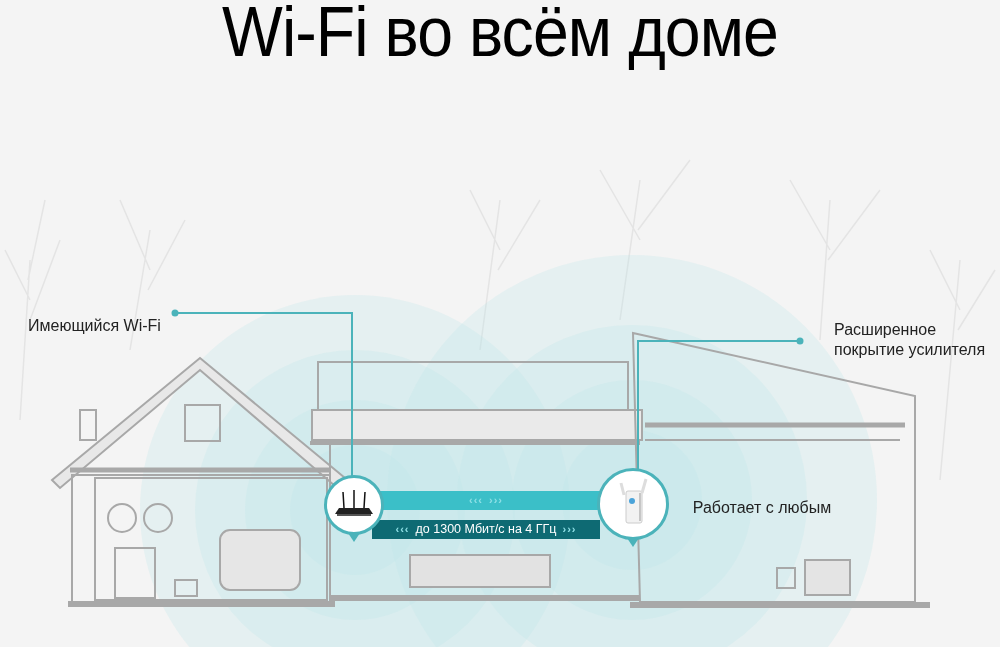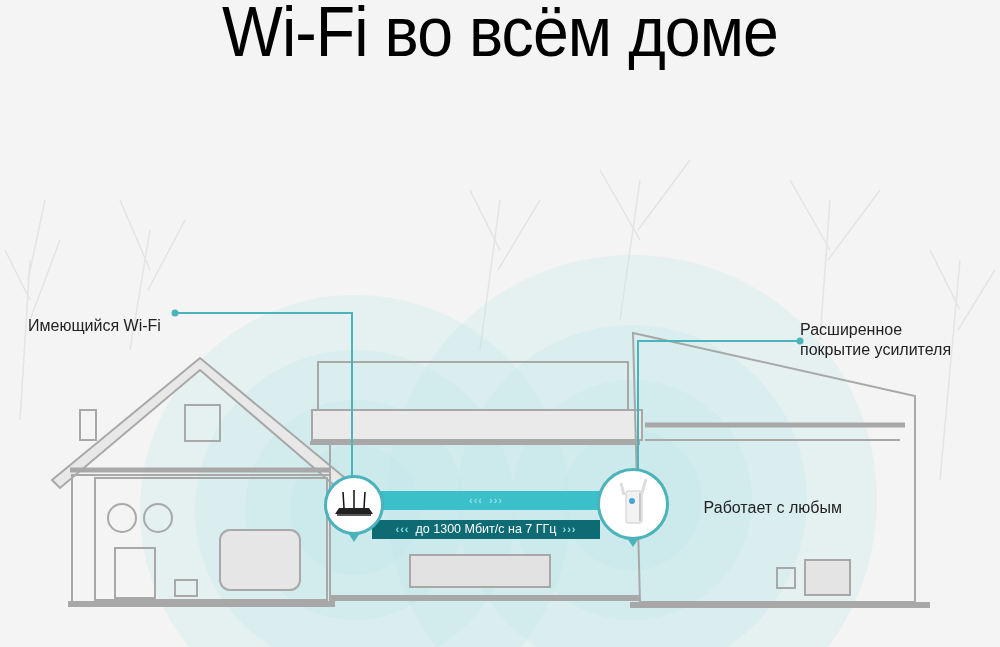--- a/index.html
+++ b/index.html
@@ -81,21 +81,21 @@
   <circle cx="175" cy="313" r="3.5" fill="#4bb3ba"></circle>
   <circle cx="800" cy="341" r="3.5" fill="#4bb3ba"></circle>
 </svg>
 
 <div class="band band1">
   <span class="chev">‹‹‹</span>
   <span class="chev">›››</span>
 </div>
 <div class="band band2">
   <span class="chev">‹‹‹</span>
-  <span>до 1300 Мбит/с на 7 ГГц</span>
+  <span>до 1300 Мбит/с на 4 ГГц</span>
   <span class="chev">›››</span>
 </div>
 
 <div class="bubble" style="left:324px;top:475px;width:60px;height:60px;">
   <svg width="54" height="54" viewBox="0 0 54 54">
     <line x1="16" y1="14" x2="17" y2="30" stroke="#111" stroke-width="1.5"></line>
     <line x1="27" y1="12" x2="27" y2="30" stroke="#111" stroke-width="1.5"></line>
     <line x1="38" y1="14" x2="37" y2="30" stroke="#111" stroke-width="1.5"></line>
     <polygon points="8,36 46,36 42,30 12,30" fill="#222"></polygon>
     <rect x="10" y="36" width="34" height="2" fill="#555"></rect>
@@ -108,19 +108,19 @@
     <rect x="26" y="20" width="16" height="32" rx="2" fill="#f2f2f2" stroke="#ccc"></rect>
     <line x1="24" y1="24" x2="21" y2="12" stroke="#ddd" stroke-width="3"></line>
     <line x1="42" y1="22" x2="46" y2="8" stroke="#ddd" stroke-width="3"></line>
     <circle cx="32" cy="30" r="3" fill="#4aa3d9"></circle>
     <line x1="40" y1="22" x2="40" y2="50" stroke="#999" stroke-width="1"></line>
   </svg>
 </div>
 <div class="bubble-tail" style="left:627px;top:538px;"></div>
 
 <div class="label" style="left:14px;top:316px;margin-left:14px;">Имеющийся Wi-Fi</div>
-<div class="label" style="left:800px;top:320px;">
+<div class="label" style="left:834px;top:320px;">
   <div>Расширенное</div>
   <div>покрытие усилителя</div>
 </div>
-<div class="label" style="left:682px;top:498px;text-align:right;width:160px;">
+<div class="label" style="left:682px;top:498px;text-align:center;width:160px;">
   <div>Работает с любым</div>
 </div>
 
 </body></html>

